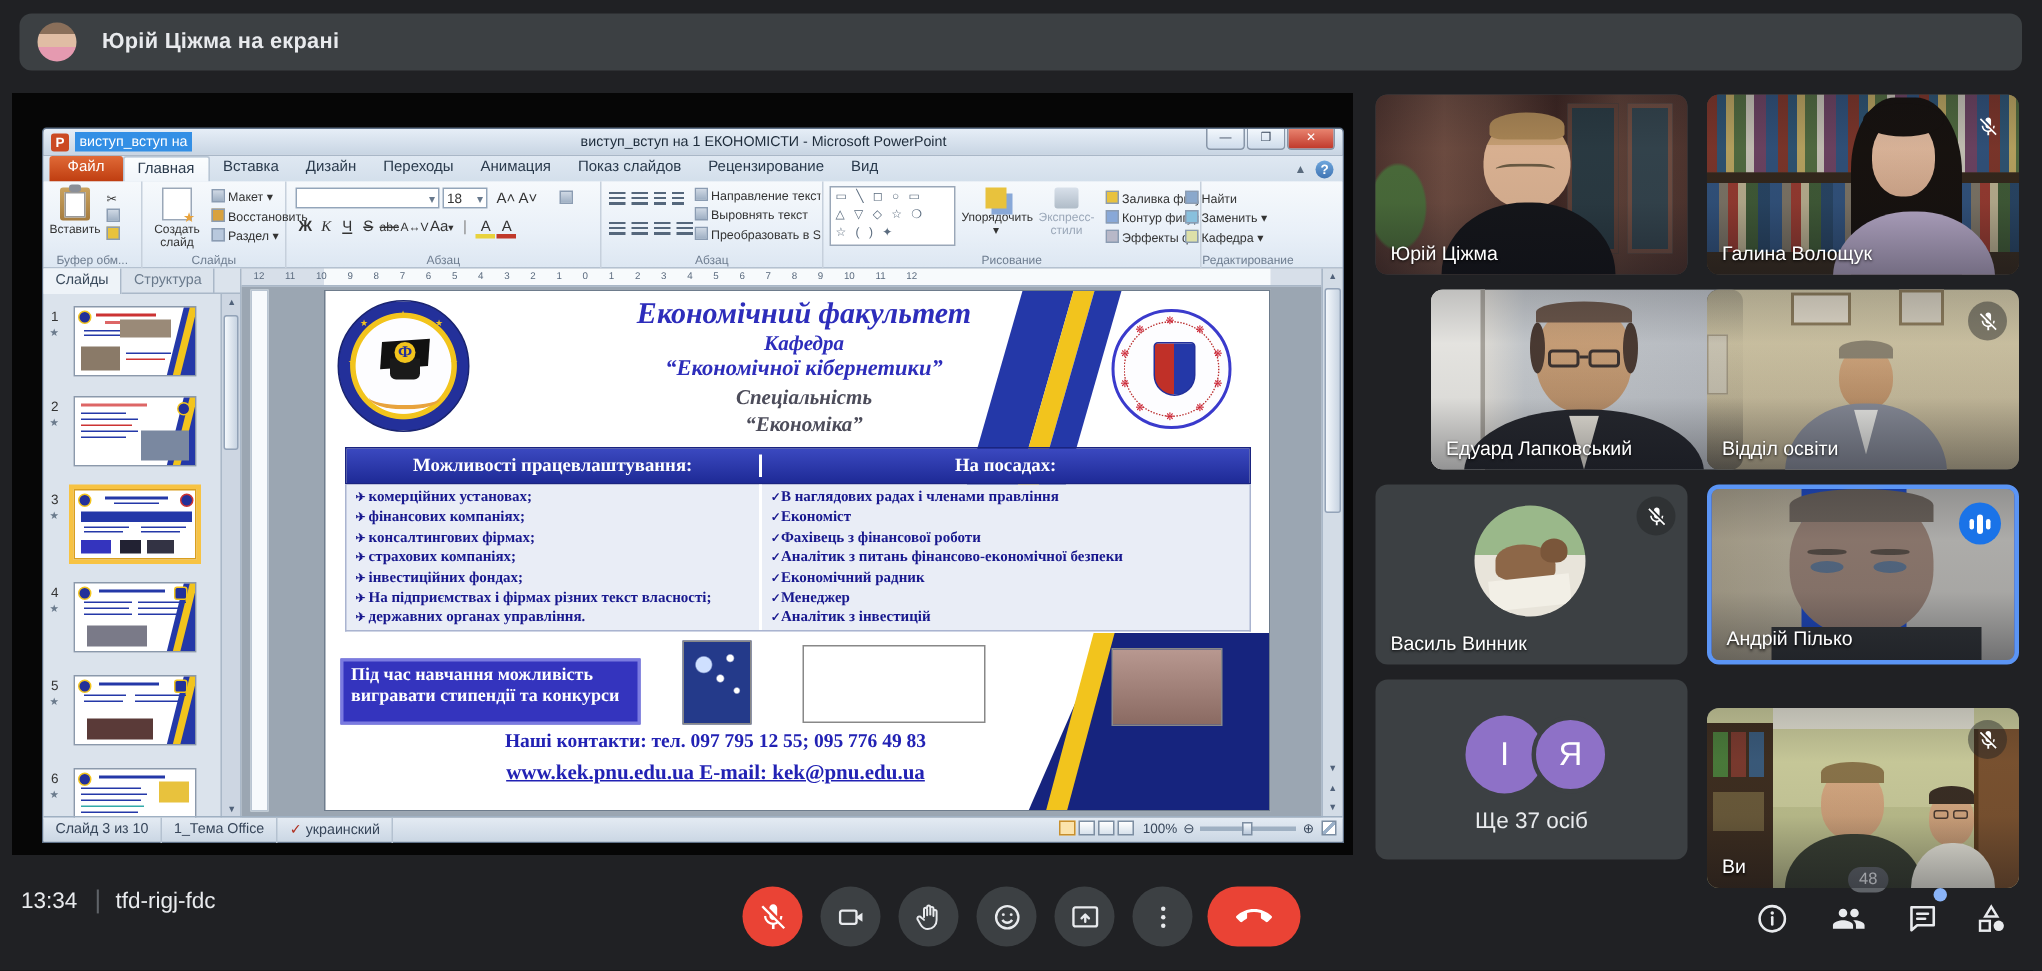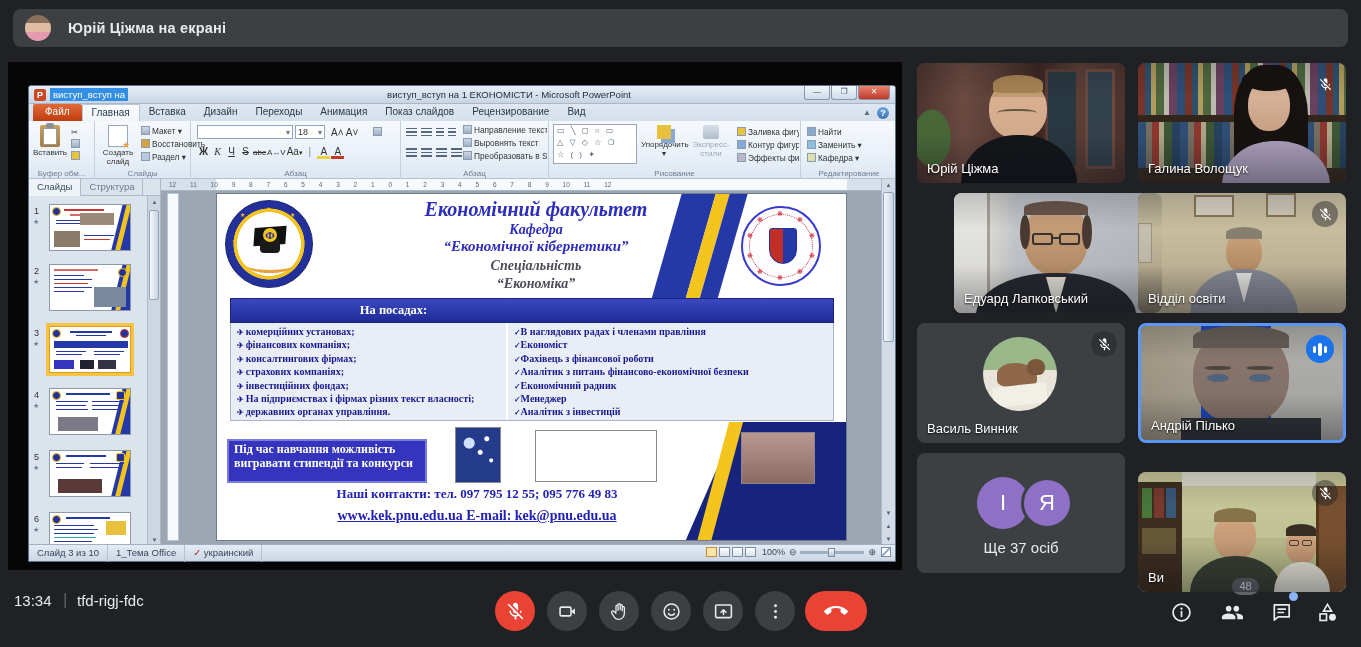--- a/index.html
+++ b/index.html
@@ -211,21 +211,21 @@
         <div class="shapebox">▭ ╲ ◻ ○ ▭<br>△ ▽ ◇ ☆ ❍<br>☆ ( ) ✦</div>
         <div class="bigbtn" style="left:92px;width:46px;font-size:8px"><div class="ic" style="width:14px;height:14px;background:#e8c23d;box-shadow:4px 4px 0 #88a8d8"></div><span>Упорядочить</span> ▾</div>
         <div class="bigbtn" style="left:138px;width:48px;font-size:8px;color:#9aa7b8"><div class="ic" style="width:16px;height:14px;background:linear-gradient(#d8e0ea,#b0bcc8);border-radius:2px"></div><span>Экспресс-стили</span></div>
         <div class="stack" style="left:188px;top:6px;width:62px">
           <div><span class="mic" style="background:#e8c23d"></span><span>Заливка фигуры</span></div>
           <div><span class="mic" style="background:#88a8d8"></span><span>Контур фигуры</span></div>
           <div><span class="mic" style="background:#b8b8c8"></span><span>Эффекты фигур</span></div>
         </div>
         <div class="lbl">Рисование</div>
       </div>
-      <div class="grp" style="left:772px;width:96px;border-right:none">
+      <div class="grp" style="left:755px;width:96px;border-right:none">
         <div class="stack" style="left:6px;top:6px">
           <div><span class="mic" style="background:#8aa8cc"></span><span>Найти</span></div>
           <div><span class="mic" style="background:#88c0dd"></span><span>Заменить</span> ▾</div>
           <div><span class="mic" style="background:#dde0a8"></span><span>Кафедра</span> ▾</div>
         </div>
         <div class="lbl">Редактирование</div>
       </div>
     </div>
 
     <div class="lpanel">
@@ -363,20 +363,21 @@
             <span class="fl" style="left:54px;top:60px">❋</span>
             <span class="fl" style="left:34px;top:66px">❋</span>
             <span class="fl" style="left:14px;top:60px">❋</span>
             <span class="fl" style="left:4px;top:44px">❋</span>
             <span class="fl" style="left:4px;top:24px">❋</span>
             <span class="fl" style="left:14px;top:8px">❋</span>
           <div class="sh"></div>
         </div>
         <div class="stbl">
           <div class="sth">
+              <div class="c1">Можливості працевлаштування:</div>
               <div class="c2">На посадах:</div>
             </div>
           <div class="stb">
             <div class="c1">
               <div class="r">комерційних установах;</div>
               <div class="r">фінансових компаніях;</div>
               <div class="r">консалтингових фірмах;</div>
               <div class="r">страхових компаніях;</div>
               <div class="r">інвестиційних фондах;</div>
               <div class="r">На підприємствах і фірмах різних текст власності;</div>

